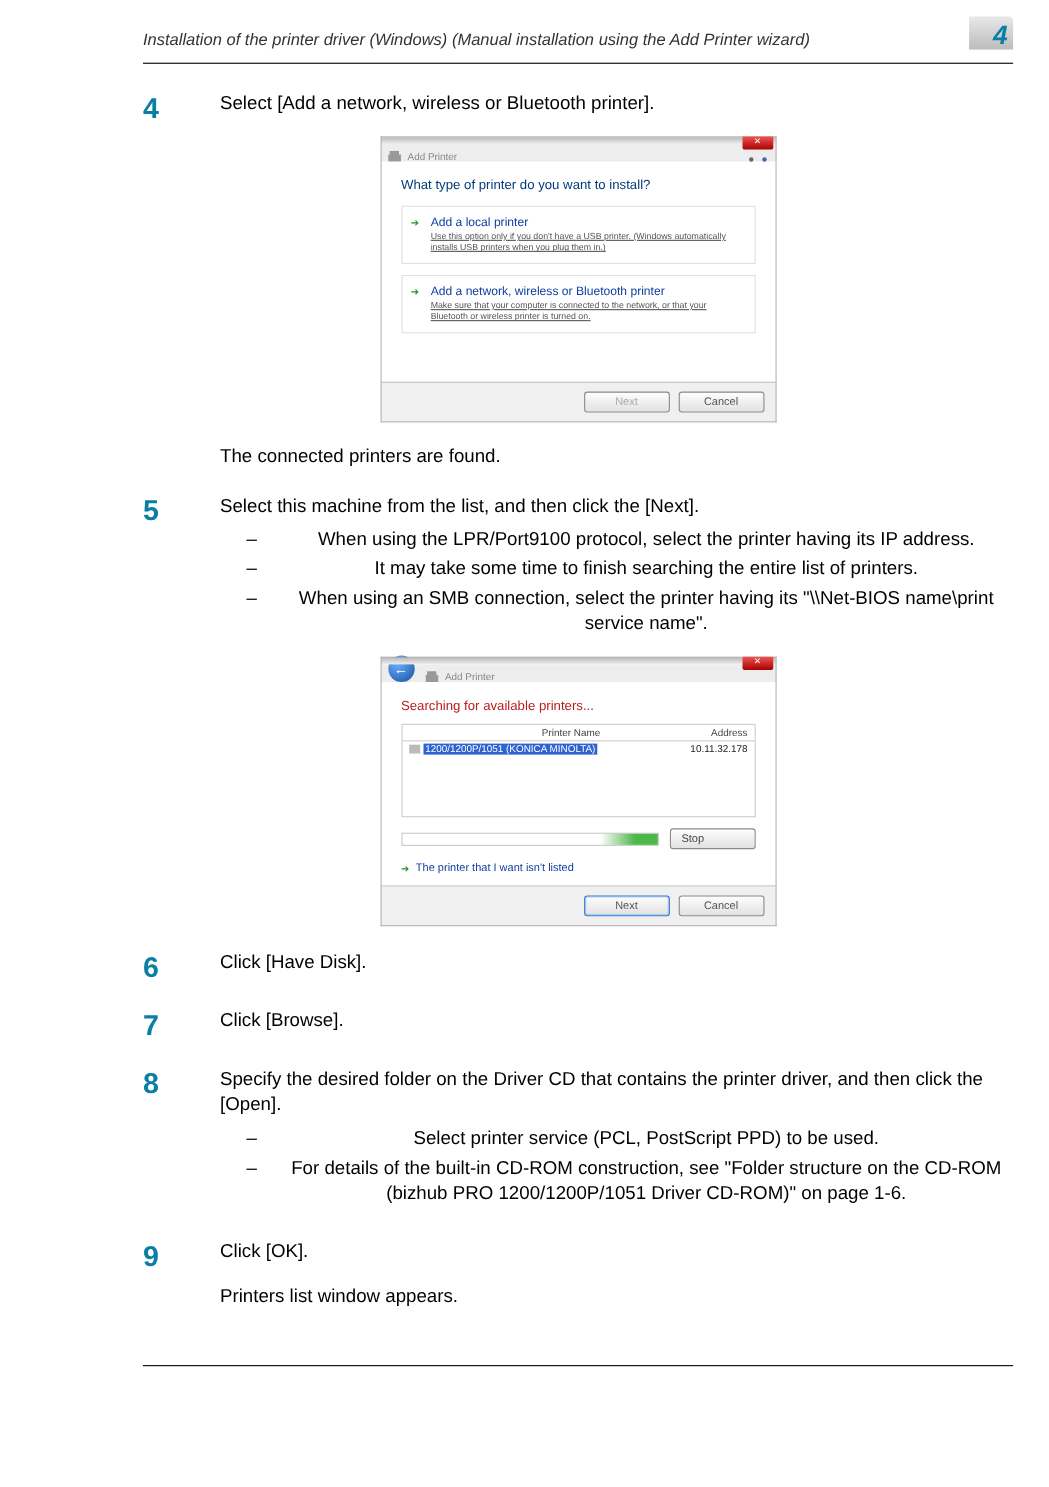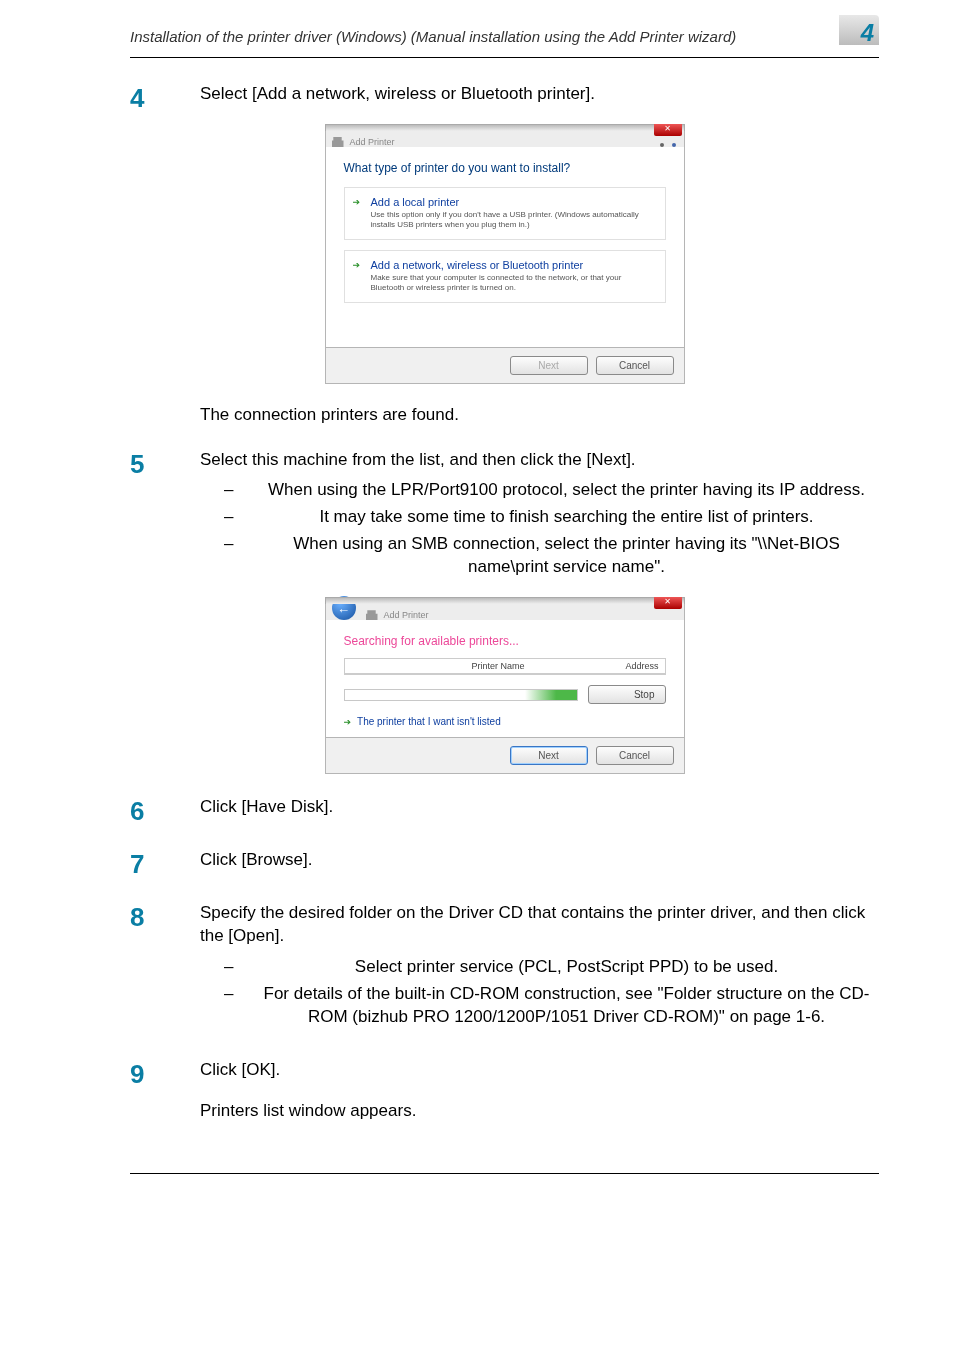--- a/index.html
+++ b/index.html
@@ -1,18 +1,18 @@
 <!DOCTYPE html>
 <html><head>
 <meta charset="utf-8">
 <style>
   :root { --page-w: 954px; }
   html,body { margin:0; padding:0; background:#fff; }
   body { width:var(--page-w); font-family: Arial, Helvetica, sans-serif; color:#000; }
-  .page { padding: 15px 75px 30px 130px; box-sizing:border-box; }
+  .page { padding: 15px 33px 30px 130px; box-sizing:border-box; }
   .header-row { display:flex; align-items:flex-end; justify-content:space-between; padding-bottom:8px; }
   .header-title { font-style: italic; font-size:15px; color:#333; padding-bottom:4px; }
   .tab-icon { width:42px; height:34px; position:relative; }
   .tab-main { position:absolute; right:0; top:0; width:40px; height:30px; background:linear-gradient(#e8e8e8,#bcbcbc); border-top-right-radius:4px; }
   .tab-num { position:absolute; right:6px; bottom:2px; font-size:24px; font-weight:bold; font-style:italic; color:#0a7ea4; letter-spacing:-1px; }
   .rule { height:1px; background:#000; margin:0 0 25px 0; }
   .step { display:flex; margin: 22px 0 8px 0; }
   .step > .num { width:70px; color:#0a7ea4; font-size:26px; font-weight:bold; letter-spacing:-1px; font-family: Arial, Helvetica, sans-serif; }
   .step > .body { flex:1; font-size:17px; line-height:1.35; }
   .body-offset { margin-left:70px; font-size:17px; line-height:1.35; margin-top:10px; }
@@ -23,38 +23,38 @@
   .dialog { width:360px; font-family: "Segoe UI", Tahoma, sans-serif; }
   .dialog .tbar-shadow { height:6px; background:linear-gradient(#bbb,#eee); border:1px solid #aaa; border-bottom:none; position:relative; }
   .winbtn-close { width:28px; height:12px; background:linear-gradient(#e55,#a00); border-radius:0 0 2px 2px; position:absolute; right:2px; top:-1px; color:#fff; font-size:8px; text-align:center; line-height:10px; }
   .dialog .band { height:16px; display:flex; align-items:flex-end; padding:0 6px; font-size:9px; color:#888; background:#ededed; border-left:1px solid #b5b5b5; border-right:1px solid #b5b5b5; gap:6px; }
   .bullet-dot { width:4px;height:4px;border-radius:50%;background:#666;display:inline-block;margin-right:2px; }
   .dialog .inner { border:1px solid #b5b5b5; border-top:none; background:#fff; padding:14px 18px 10px 18px; }
   .dlg-heading { color:#003a7b; font-size:12px; margin-bottom:12px; }
   .opt-box { border:1px solid #e0e0e0; padding:8px 10px 8px 26px; margin-bottom:10px; position:relative; }
   .opt-box .arrow { position:absolute; left:8px; top:9px; font-size:9px; color:#2a902a; }
   .opt-title { color:#1040a0; font-size:11px; }
-  .opt-desc { color:#555; font-size:8px; line-height:1.3; margin-top:2px; }
+  .opt-desc { color:#555; font-size:8px; line-height:1.3; margin-top:2px;text-decoration:underline; }
   .dlg-btnrow { display:flex; justify-content:flex-end; gap:8px; padding:8px 10px; background:#f0f0f0; border:1px solid #b5b5b5; border-top:none;align-items:flex-end; }
   .dlg-btn { min-width:56px; padding:3px 10px; font-size:10px; background:linear-gradient(#fdfdfd,#e2e2e2); border:1px solid #8a8a8a; border-radius:3px; text-align:center; color:#555; }
   .dlg-btn.disabled { color:#aaa; }
   .d2-body { border:1px solid #b5b5b5; border-top:none; background:#fff; padding:14px 18px 10px 18px; }
-  .d2-search-title { color:#ec4899; font-size:12px; margin-bottom:10px; }
+  .d2-search-title { color:#b91c1c; font-size:12px; margin-bottom:10px; }
   .d2-listhdr { display:flex; font-size:9px; color:#444; padding:2px 6px; border-bottom:1px solid #ccc; }
   .d2-listhdr > div:first-child { flex:1.3; }
   .d2-listhdr > div:last-child { flex:1; }
   .d2-listbody { height:64px; padding:2px 6px; }
   .d2-row { display:flex; font-size:9px; align-items:center; }
   .d2-row .sel { background:#2e64cf; color:#fff; padding:0 2px; display:inline-block; }
   .d2-row > div:first-child { flex:1.3; display:flex; align-items:center; gap:3px; }
   .d2-row > div:last-child { flex:1; color:#222; }
   .d2-progress-row { display:flex; gap:10px; align-items:center; }
   .d2-progress { flex:1; height:10px; border:1px solid #c8c8c8; position:relative; background:#fff; }
   .d2-progress .seg { position:absolute; right:0; top:0; bottom:0; width:22%; background:linear-gradient(90deg, rgba(77,184,72,0) 0%, #4db848 60%); }
-  .d2-stop { min-width:56px; padding:3px 10px; font-size:10px; background:linear-gradient(#fdfdfd,#e2e2e2); border:1px solid #8a8a8a; border-radius:3px; text-align:right; color:#444; }
+  .d2-stop { min-width:56px; padding:3px 10px; font-size:10px; background:linear-gradient(#fdfdfd,#e2e2e2); border:1px solid #8a8a8a; border-radius:3px; text-align:left; color:#444; }
   .d2-notlisted { display:flex; align-items:center; gap:6px; margin-top:12px; font-size:10px; color:#1040a0; }
   .d2-notlisted .arrow { color:#2a902a; font-size:9px; }
   .back-circle { width:24px;height:24px;border-radius:50%;background:radial-gradient(circle at 35% 30%, #6ab0ff, #15509e);display:flex;align-items:center;justify-content:center;color:#fff;font-size:13px;margin-right:4px;}
   .printer-glyph { width:12px;height:10px;background:#999;display:inline-block;clip-path: polygon(15% 0,85% 0,85% 35%,100% 35%,100% 100%,0 100%,0 35%,15% 35%);} 
   .tiny-prn { width:10px;height:8px;background:#bbb;display:inline-block;} 
   .footer-rule { height:1px; background:#000; margin-top:50px; }
   .footer-row { display:flex; justify-content:space-between; font-size:15px; margin-top:6px; }
 </style>
 </head>
 <body>
@@ -101,21 +101,21 @@
         </div>
         <div style="height:24px;"></div>
       </div>
       <div class="dlg-btnrow">
         <div class="dlg-btn disabled">Next</div>
         <div class="dlg-btn">Cancel</div>
       </div>
     </div>
   </div>
 
-  <div class="body-offset">The connection printers are found.</div>
+  <div class="body-offset">The connected printers are found.</div>
 
   <div class="step">
     <div class="num">5</div>
     <div class="body">
       <div>Select this machine from the list, and then click the [Next].</div>
       <ul class="dash">
         <li>When using the LPR/Port9100 protocol, select the printer having its IP address.</li>
         <li>It may take some time to finish searching the entire list of printers.</li>
         <li>When using an SMB connection, select the printer having its "\\Net-BIOS name\print service name".</li>
       </ul>
@@ -132,20 +132,29 @@
         <span class="printer-glyph"></span>
         <span>Add Printer</span>
       </div>
       <div class="d2-body">
         <div class="d2-search-title">Searching for available printers...</div>
         <div style="border:1px solid #ccc;text-align:right;">
           <div class="d2-listhdr">
             <div>Printer Name</div>
             <div>Address</div>
           </div>
+          <div class="d2-listbody">
+            <div class="d2-row">
+              <div>
+                  <span class="tiny-prn"></span>
+                  <span class="sel">1200/1200P/1051 (KONICA MINOLTA)</span>
+                </div>
+              <div>10.11.32.178</div>
+            </div>
+          </div>
         </div>
         <div style="height:10px;"></div>
         <div class="d2-progress-row">
           <div class="d2-progress">
               <div class="seg"></div>
             </div>
           <div class="d2-stop">Stop</div>
         </div>
         <div class="d2-notlisted">
           <span class="arrow">➔</span>

